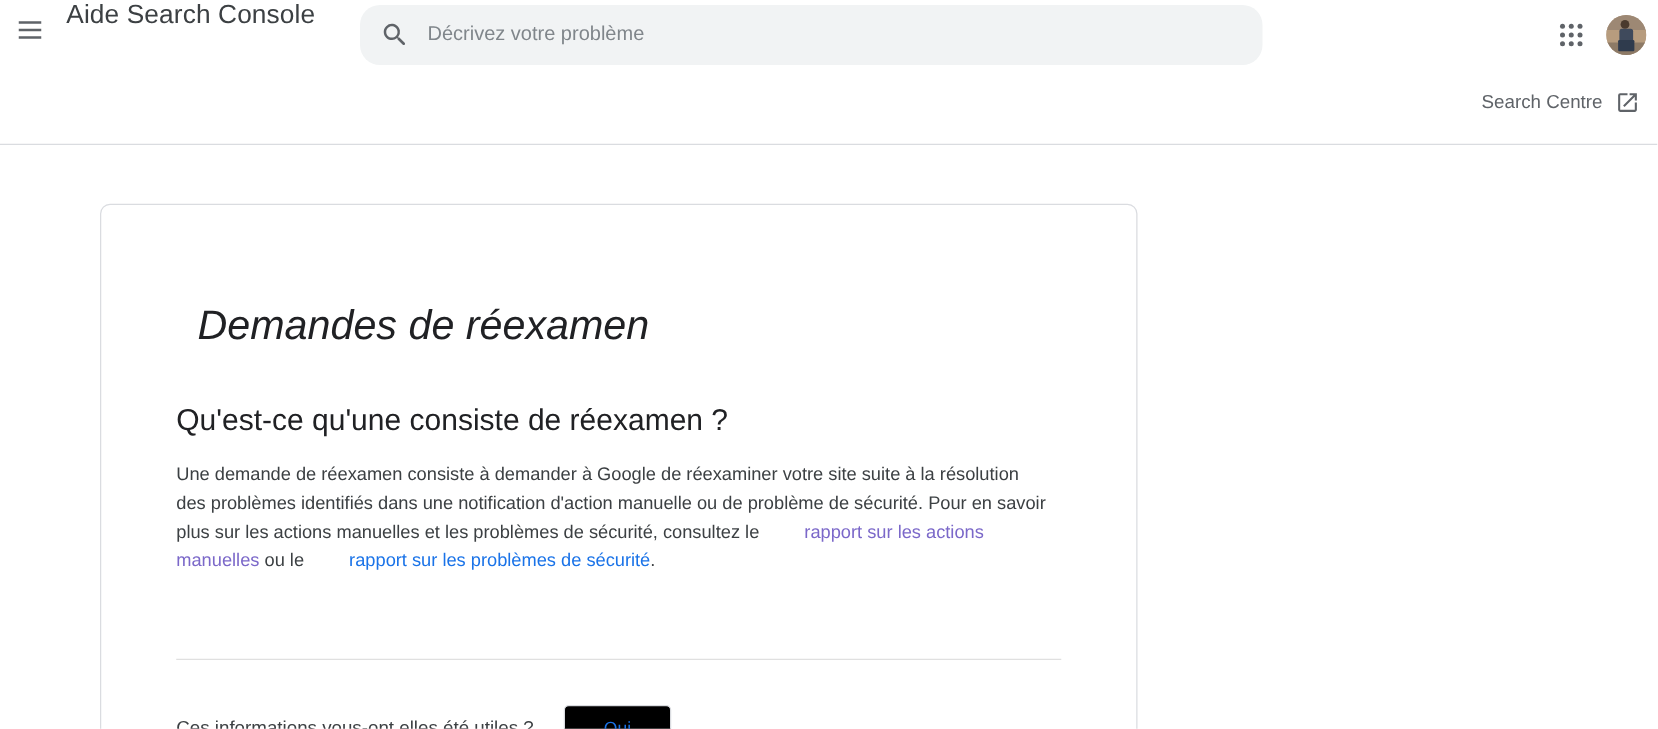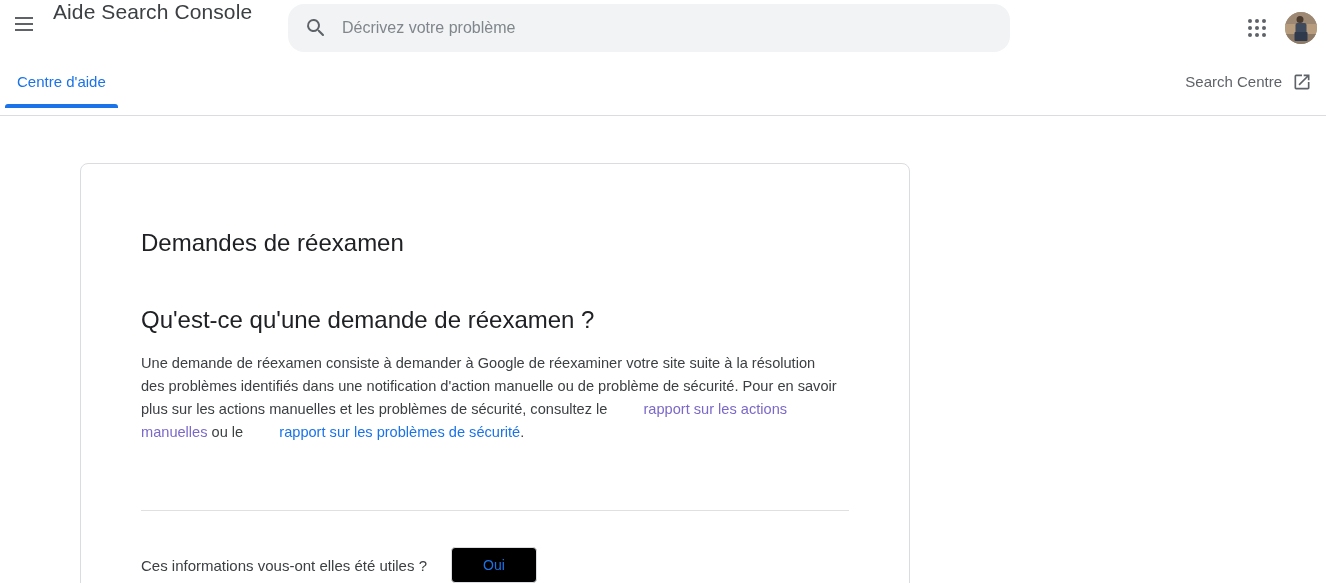--- a/index.html
+++ b/index.html
@@ -173,26 +173,27 @@
     left: 80px;
     top: 47px;
     width: 830px;
     min-height: 420px;
     border: 1px solid #dadce0;
     border-radius: 8px;
     background: #fff;
   }
   .card-body { padding: 58px 60px 0 60px; }
   h1.page-title {
-    margin: 0;
-    font-size: 24px;
+    margin: 17px;
+    font-size: 33px;
     font-weight: 400;
     color: #202124;
     letter-spacing: 0px;
     line-height: 42px;
+    font-style: italic;
   }
   h2.section-title {
     margin: 40px 0 0 0;
     font-size: 24px;
     font-weight: 400;
     color: #202124;
     line-height: 32px;
   }
   p.body-text {
     margin: 16px 0 0 0;
@@ -275,41 +276,38 @@
       <div class="floor"></div>
       <div class="head"></div>
       <div class="body"></div>
       <div class="legs"></div>
     </div>
   </div>
 </div>
 
 <div class="tabsbar">
   <div class="tabs">
-    <div class="tab active">
-      <span>Centre d'aide</span>
-    </div>
   </div>
 
   <div class="tabsbar-right">
     <span class="sc-link-text">Search Centre</span>
     <svg class="ext-icon" viewBox="0 0 24 24">
       <path fill="#5f6368" d="M19 19H5V5h7V3H5a2 2 0 0 0-2 2v14a2 2 0 0 0 2 2h14c1.1 0 2-.9 2-2v-7h-2v7zM14 3v2h3.59l-9.83 9.83 1.41 1.41L19 6.41V10h2V3h-7z"></path>
     </svg>
   </div>
 </div>
 
 <div class="page">
 
   <div class="card">
     <div class="card-body">
 
       <h1 class="page-title">Demandes de réexamen</h1>
 
-      <h2 class="section-title">Qu'est-ce qu'une demande de réexamen ?</h2>
+      <h2 class="section-title">Qu'est-ce qu'une consiste de réexamen ?</h2>
 
       <p class="body-text"><span>Une demande de réexamen consiste à demander à Google de réexaminer votre site suite à la résolution des problèmes identifiés dans une notification d'action manuelle ou de problème de sécurité. Pour en savoir plus sur les actions manuelles et les problèmes de sécurité, consultez le </span><a class="link-visited" href="#">rapport sur les actions manuelles</a><span> ou le </span><a class="link-normal" href="#">rapport sur les problèmes de sécurité</a><span>.</span></p>
 
       <div class="card-divider"></div>
     </div>
 
     <div class="feedback">
       <div class="feedback-label">Ces informations vous-ont elles été utiles ?</div>
       <button class="fb-btn">Oui</button>
     </div>

